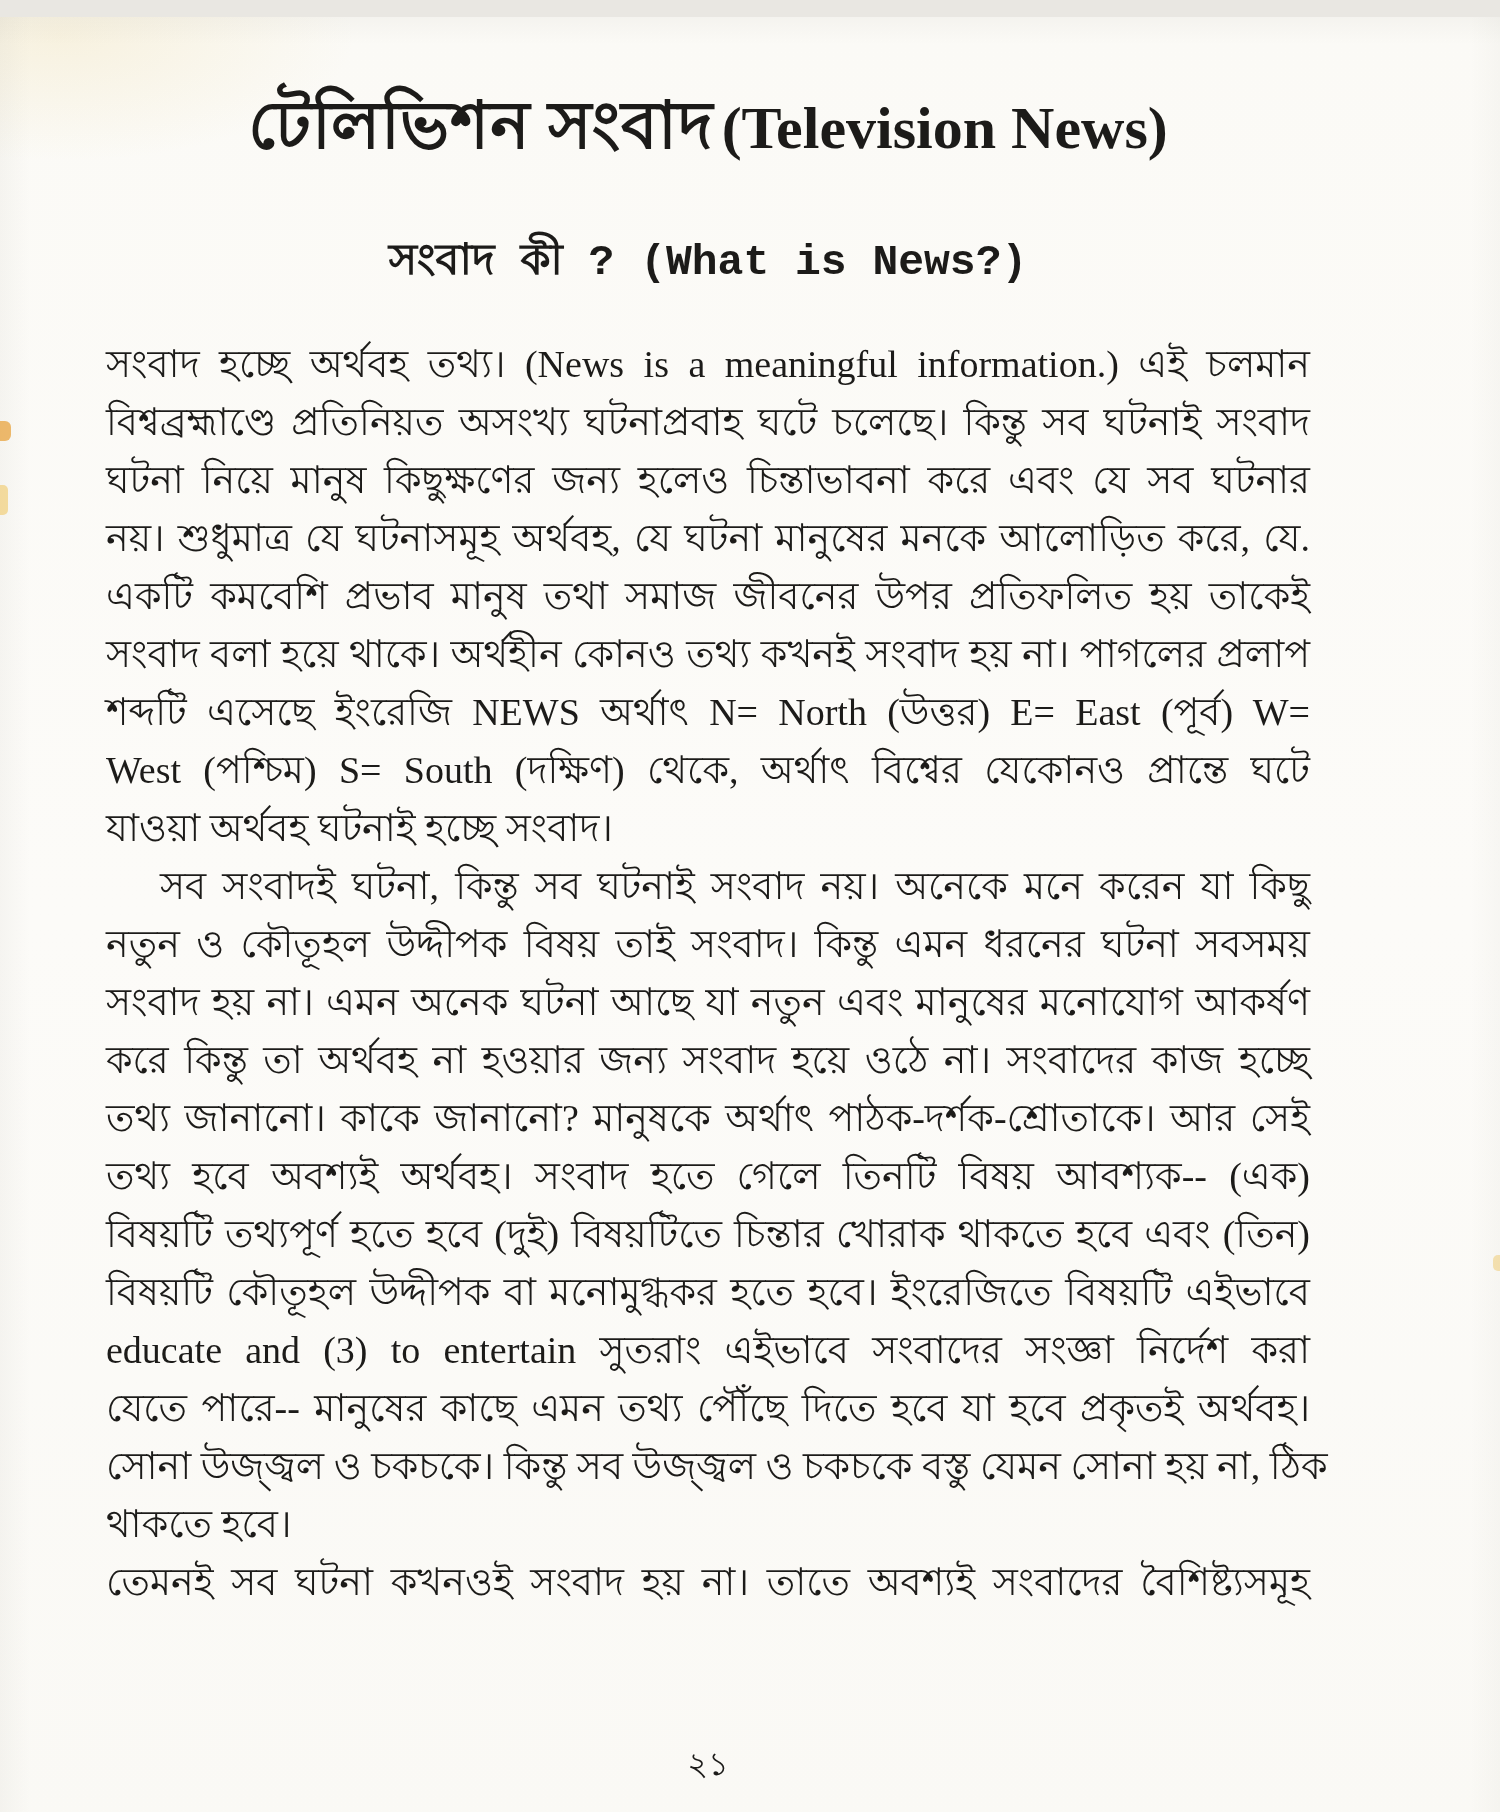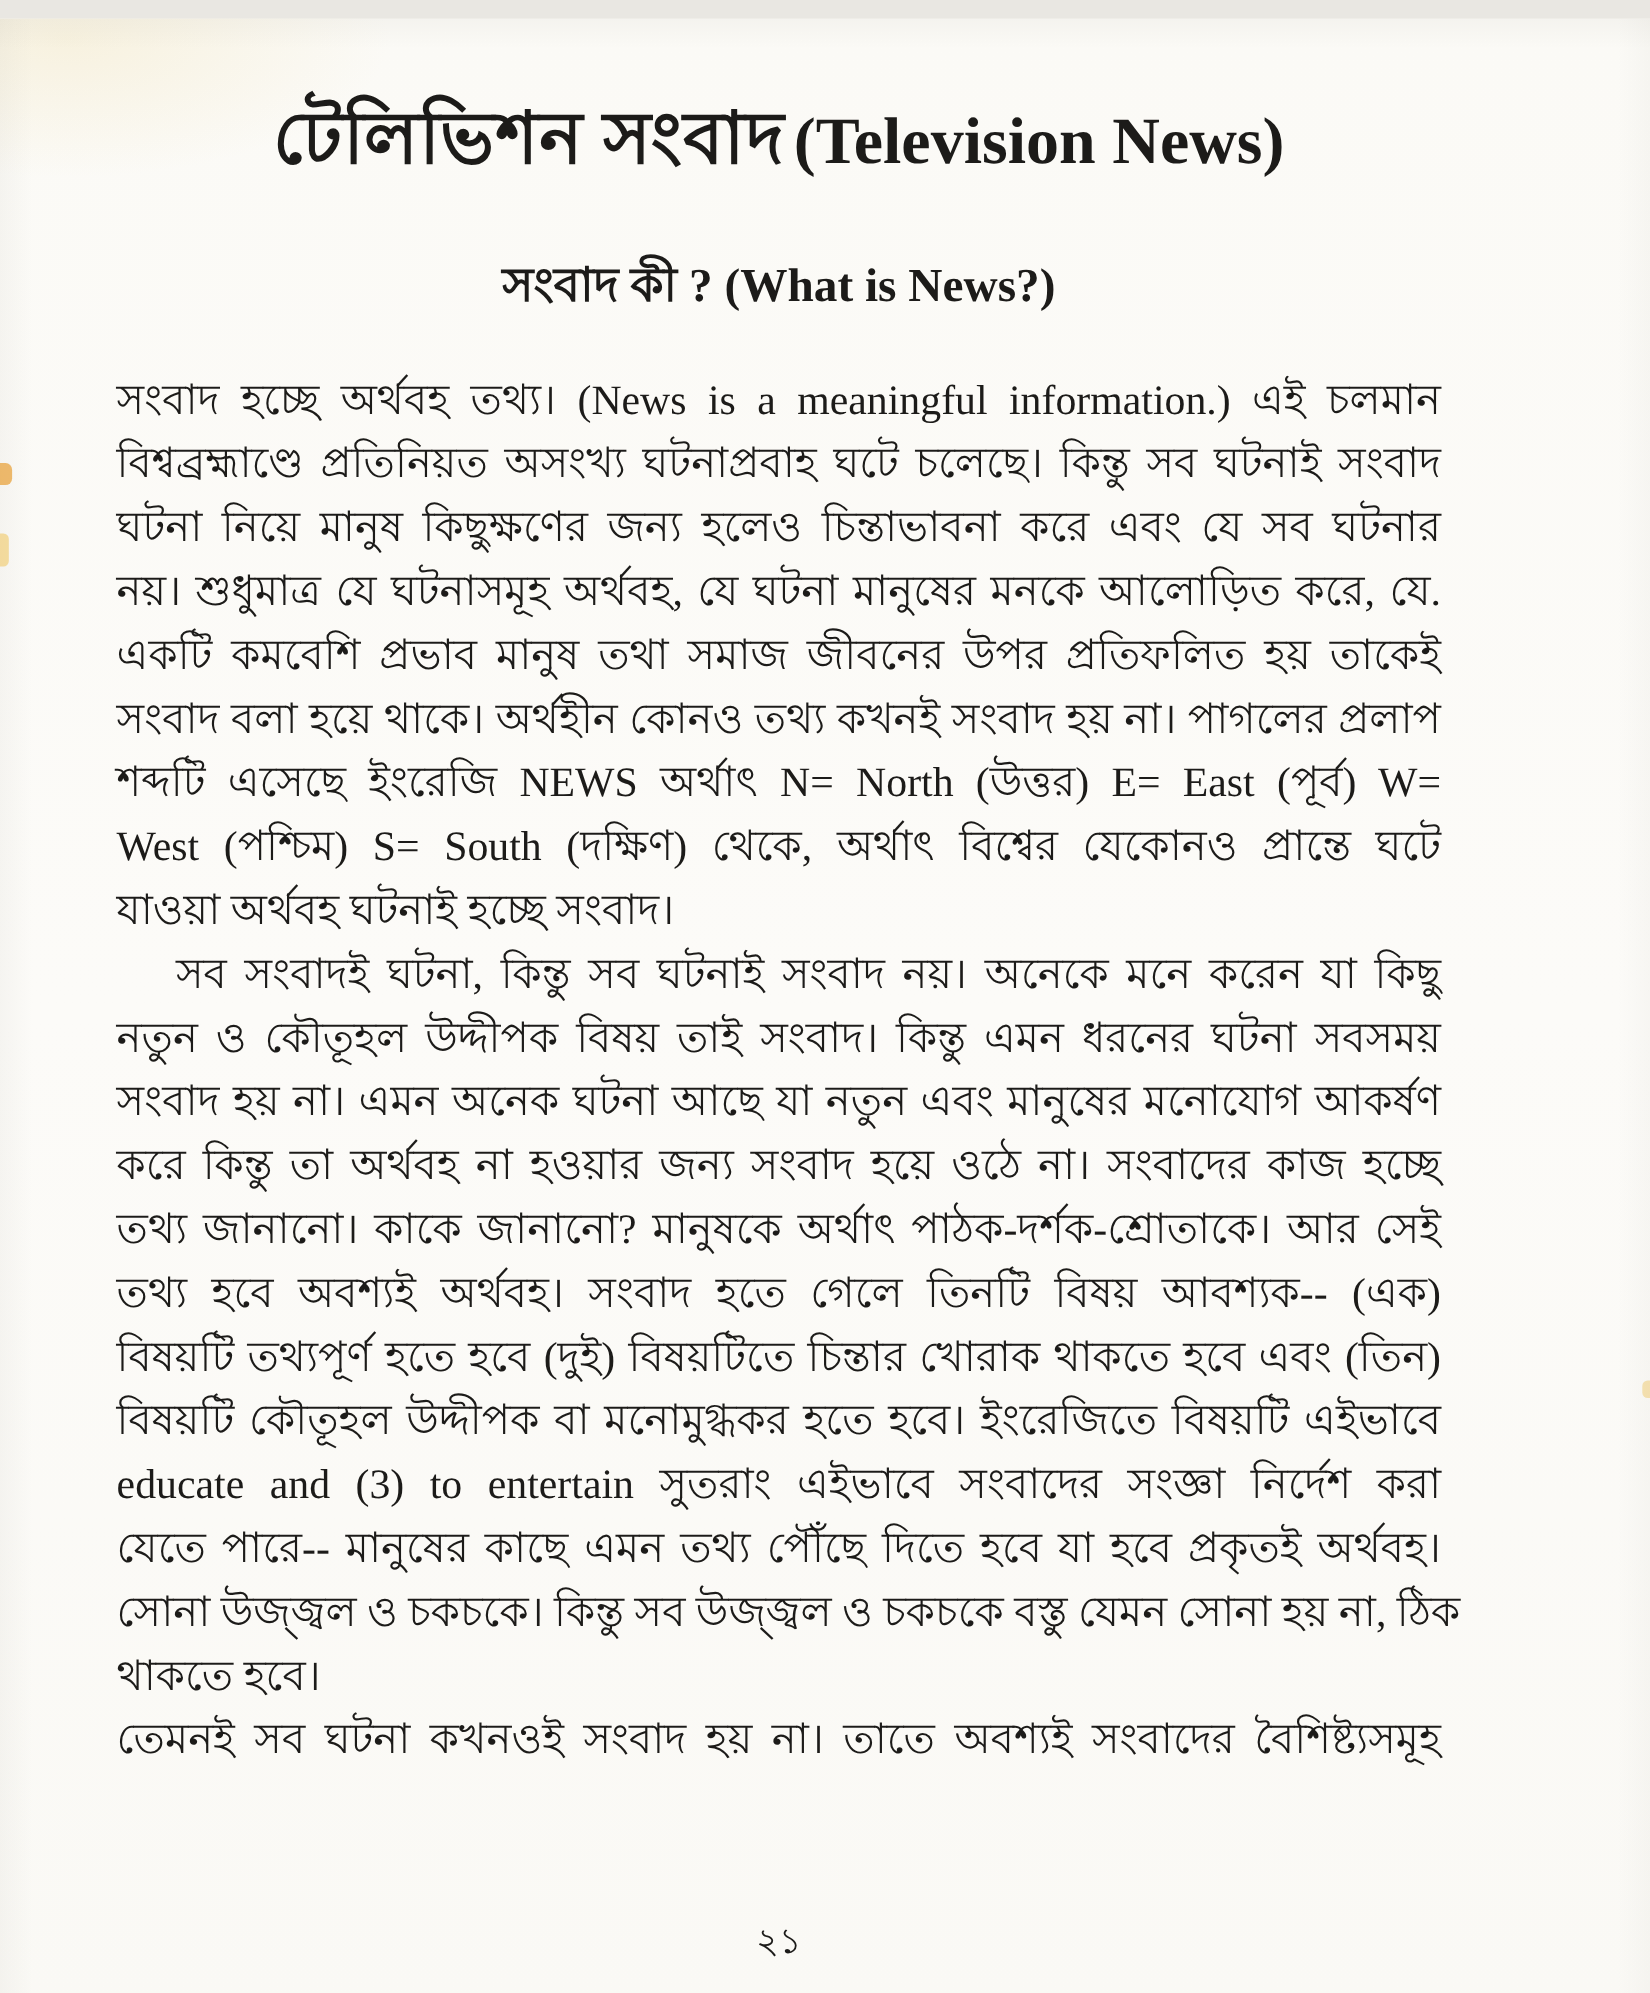--- a/index.html
+++ b/index.html
@@ -38,20 +38,21 @@
     font-size: 60px;
     letter-spacing: 0px;
   }
 
   .heading {
     top: 210px;
     text-align: center;
     font-weight: bold;
     font-size: 43px;
     margin: 0;
+    font-family: Liberation Mono, monospace;
   }
 
   .body-text {
     top: 318px;
     font-size: 38px;
     line-height: 58px;
   }
 
   .para { margin: 0; }
 

